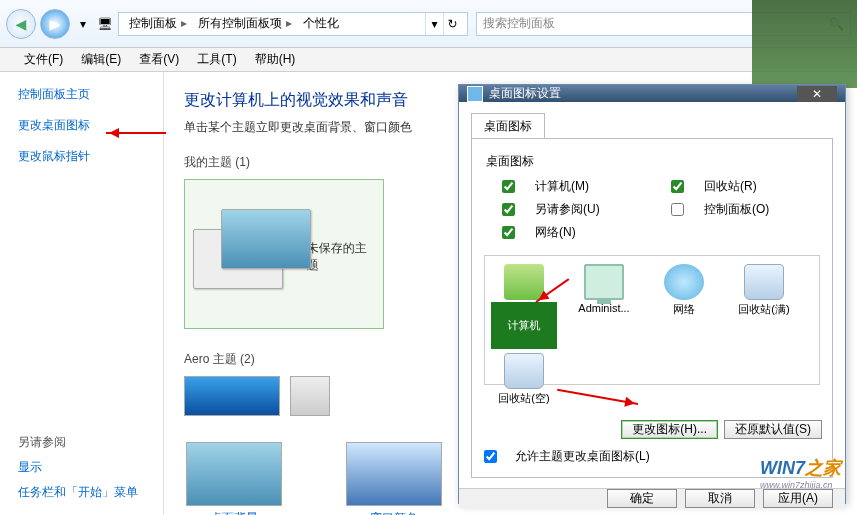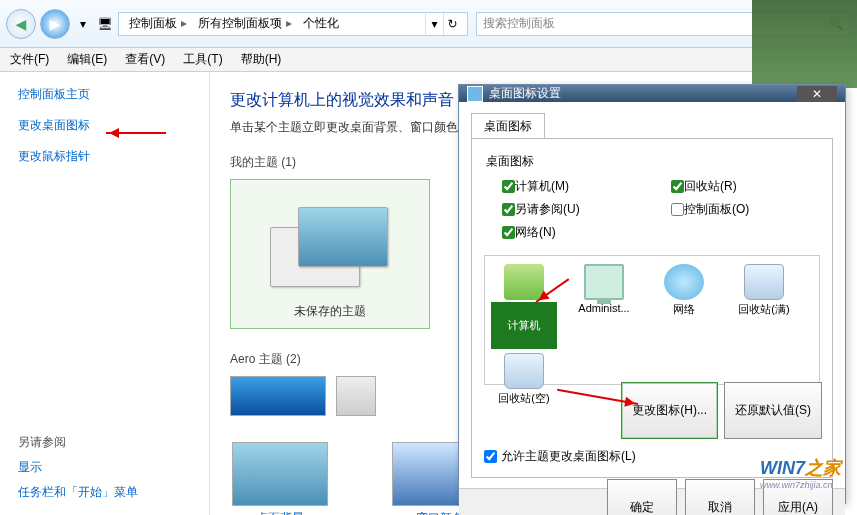--- a/index.html
+++ b/index.html
@@ -12,36 +12,36 @@
   .smallicon { width:18px; height:18px; display:inline-flex;align-items:center;justify-content:center; }
   .breadcrumb { flex: 0 0 350px; height: 24px; border:1px solid #b5cde6; background:#fff; display:flex; align-items:center; padding:0 6px; gap:0; }
   .breadcrumb span { padding: 0 6px 0 4px; border-right:1px solid transparent;}
   .bc-sep::after { content:"▸"; color:#666; padding-left:4px;}
   .bc-drop { margin-left:auto; display:flex; }
   .bc-drop div { width:18px; height:22px; display:flex; align-items:center; justify-content:center; border-left:1px solid #d4e2f0;}
   .searchbox { flex:1; height:24px; border:1px solid #b5cde6; background:#fff; display:flex; align-items:center; padding:0 6px; color:#888; margin-left:4px;}
   .searchbox .mag { margin-left:auto; color:#5a7fa6; }
 
   
-  .menubar { height:24px; border-bottom:1px solid #d0d0d0; display:flex; align-items:center; padding:0 2px; gap:2px; background:#f4f4f4;}
+  .menubar { height:24px; border-bottom:1px solid #d0d0d0; display:flex; align-items:center; padding:0 16px; gap:2px; background:#f4f4f4;}
   .menubar span { padding:2px 8px; }
 
   
   .main { display:flex; height: calc(515px - 48px - 24px); }
-  .sidebar { width:210px; border-right:1px solid #e0e0e0; padding:14px 18px; display:flex; flex-direction:column; gap:14px; }
+  .sidebar { width:164px; border-right:1px solid #e0e0e0; padding:14px 18px; display:flex; flex-direction:column; gap:14px; }
   .sidebar a { color:#0066cc; text-decoration:none; }
   .sidebar .spacer { flex:1; }
   .sidebar .sec2 a { display:block; margin-top:8px; }
 
   .content { flex:1; padding:18px 20px; position:relative; }
   .content h1 { color:#003399; font-size:16px; font-weight:normal; margin-bottom:8px;}
   .content .sub { color:#333; margin-bottom:18px; }
   .section-label { color:#444; margin:6px 0 8px 0; }
 
-  .themebox { width:200px; height:150px; border:1px solid #8fc48f; background:#f0f8f0; display:flex; flex-direction:column; align-items:center; justify-content:flex-end; padding:8px; position:relative;}
+  .themebox { width:200px; height:150px; border:1px solid #8fc48f; background:#f0f8f0; display:flex; flex-direction:row; align-items:center; justify-content:flex-end; padding:8px; position:relative;}
   .themebox .stack { position:relative; width:120px; height:90px; }
   .thumb { position:absolute; width:90px; height:60px; border:1px solid #aaa; border-radius:2px; background:linear-gradient(#9fd4e8,#4b90b6); box-shadow:1px 1px 2px rgba(0,0,0,.2);}
   .thumb.b { left:0; top:20px; background:#eee;}
   .thumb.a { left:28px; top:0; }
   .themebox .cap { margin-top:6px; color:#333; }
 
   .thumbs-row { display:flex; gap:60px; margin-top:6px;}
   .thumb-item { width:100px; display:flex; flex-direction:column; align-items:center; gap:4px;}
   .thumb-item .pic { width:96px; height:64px; background:linear-gradient(#9fd4e8,#4b90b6); border:1px solid #aaa;}
   .thumb-item .l1 { color:#0066cc; }
@@ -49,31 +49,31 @@
   
   .dialog { position:absolute; left:458px; top:84px; width:388px; height:420px; background:#fff; border:1px solid #6d8aab; box-shadow:2px 2px 8px rgba(0,0,0,.2); z-index:10; display:flex; flex-direction:column;}
   .dlg-title { height:26px; background:linear-gradient(#5f7ea3,#32506f); color:#fff; display:flex; align-items:center; padding:0 8px; }
   .dlg-title .ico { width:16px;height:16px;background:#6fb8e8;border:1px solid #fff;margin-right:6px;}
   .dlg-title .x { margin-left:auto; width:40px; text-align:center; background:#555; padding:1px 0;}
   .dlg-body { flex:1; padding:10px 12px; }
   .tab { display:inline-block; padding:4px 12px; border:1px solid #bbb; border-bottom:none; background:#fff; position:relative; top:1px;}
   .tabpanel { border:1px solid #bbb; padding:10px 12px; height:340px; position:relative;}
   .grp-label { margin:4px 0 8px 2px;}
   .checks { display:grid; grid-template-columns:1fr 1fr; gap:6px 20px; margin-left:18px;}
-  .chk { display:flex; align-items:center; gap:0; }
+  .chk { display:flex; align-items:center; gap:20px; }
   .chk input { accent-color:#2a8a2a; }
   .iconwell { margin-top:14px; border:1px solid #ccc; height:130px; padding:8px 6px; display:flex; flex-wrap:wrap; align-content:flex-start; gap:4px 14px; position:relative;}
   .di { width:66px; display:flex; flex-direction:column; align-items:center; gap:2px; }
   .di .ic { width:40px; height:36px; }
   .di .lbl { font-size:11px; text-align:center; white-space:nowrap; overflow:hidden; text-overflow:ellipsis; width:100%;}
   .di.sel .lbl { background:#1e7a1e; color:#fff; padding:16px 2px;}
   .btnrow { position:absolute; right:10px; bottom:38px; display:flex; gap:6px;}
-  .btn { border:1px solid #8a8a8a; background:linear-gradient(#fdfdfd,#e6e6e6); padding:19px 10px; font-size:12px;}
+  .btn { border:1px solid #8a8a8a; background:linear-gradient(#fdfdfd,#e6e6e6); padding:0 10px; font-size:12px;}
   .btn.hl { border:1px solid #3c8f3c; box-shadow:0 0 0 1px #a7dca7 inset;}
-  .allowrow { position:absolute; left:12px; bottom:12px; display:flex; align-items:center; gap:4px;}
+  .allowrow { position:absolute; left:12px; bottom:12px; display:flex; align-items:center; gap:18px;}
   .dlg-foot { height:38px; background:#f0f0f0; border-top:1px solid #ccc; display:flex; align-items:center; justify-content:flex-end; gap:8px; padding:0 12px;}
   .watermark { position:absolute; right:16px; bottom:25px; color:#2a6fb5; font-style:italic; font-weight:bold; font-size:18px; z-index:11; pointer-events:none; text-shadow:0 0 2px #fff;}
   .watermark small{ display:block; font-size:9px; color:#88a; font-weight:normal;}
 
   
   .desktop-strip { position:absolute; right:0; top:0; width:105px; height:88px; background:linear-gradient(#38602f,#558b4a); z-index:5; opacity:.9;}
 
   
   .arrow { position:absolute; height:2px; background:#e00000; z-index:20;}
   .arrow::after { content:""; position:absolute; right:-2px; top:-4px; border:5px solid transparent; border-left:10px solid #e00000;}

